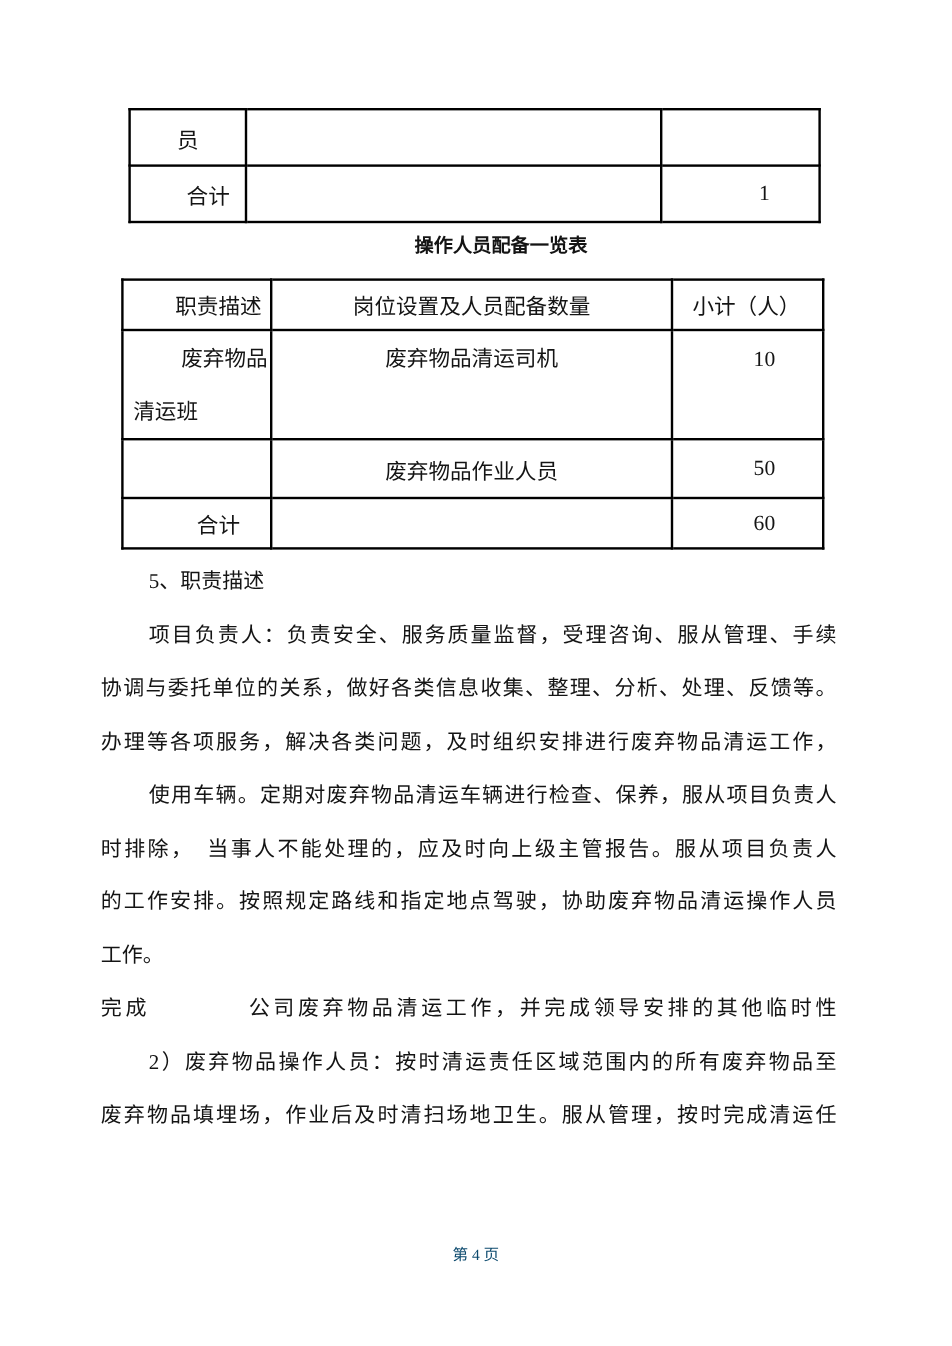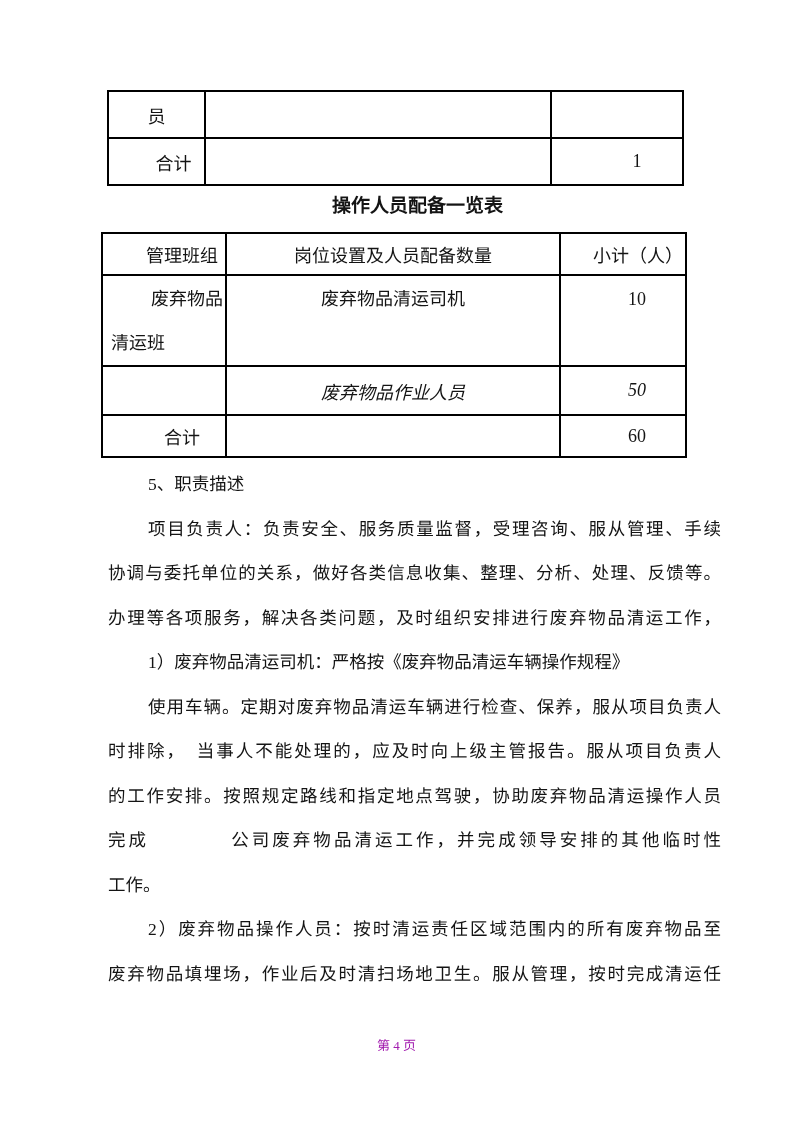--- a/index.html
+++ b/index.html
@@ -30,60 +30,60 @@
   #table1 .shift-right { padding-left: 34px; }
   #table1 .num-cell { padding-left: 40px; }
   
   .table-title {
     position: absolute;
     left: 92px; top: 188px; width: 613px; height: 36px;
     line-height: 36px;
     text-align: center;
     padding-left: 38px;
     box-sizing: border-box;
-    font-size: 19px;
+    font-size: 16px;
     font-weight: 700;
   }
   
   #table2 { left: 101px; top: 232px; width: 584px; }
   #table2 .hdr-row { height: 42px; }
   #table2 .tall-row { height: 90px; }
-  #table2 .row3 { height: 49px; font-style: italic; }
+  #table2 .row3 { height: 49px; }
   #table2 .row4 { height: 42px; }
   #table2 td { vertical-align: middle; }
   #table2 .c1-hdr { text-align: center; padding-left: 36px; }
   #table2 .c2-hdr { text-align: center; }
-  #table2 .c3-hdr { text-align: right; padding-right: 2px; }
+  #table2 .c3-hdr { text-align: right; padding-right: 18px; }
   #table2 .top-align { vertical-align: top; line-height: 44px; padding-top: 1px; }
   #table2 .c2-cell { text-align: center; }
   #table2 .c3-cell { text-align: center; padding-left: 28px; }
   #table2 .c1-sum { text-align: center; padding-left: 36px; }
   .cell-line-r { text-align: right; padding-right: 2px; }
   .cell-line-l { text-align: left; padding-left: 8px; }
   
   .bodytext {
     position: absolute;
-    left: 108px; top: 462px; width: 613px;
+    left: 84px; top: 462px; width: 613px;
   }
   .ln {
     height: 44.5px;
     line-height: 44.5px;
     font-size: 17.5px;
     white-space: normal;
   }
   .ln.indent { padding-left: 40px; }
   .ln.justify { text-align: justify; text-align-last: justify; }
   
   .footer {
     position: absolute;
     left: 0; top: 1035px; width: 100%; height: 22px;
     line-height: 22px;
     text-align: center;
     font-size: 13px;
-    color: #a21caf;
+    color: #0c4a6e;
   }
 </style>
 </head>
 <body>
 
 <div class="page">
 
   <table id="table1" class="doc-table">
     <colgroup>
         <col style="width:97px">
@@ -107,21 +107,21 @@
   <div class="table-title">操作人员配备一览表</div>
 
   <table id="table2" class="doc-table">
     <colgroup>
         <col style="width:124px">
         <col style="width:334px">
         <col style="width:126px">
       </colgroup>
     <tbody>
       <tr class="hdr-row">
-        <td class="c1-hdr">管理班组</td>
+        <td class="c1-hdr">职责描述</td>
         <td class="c2-hdr">岗位设置及人员配备数量</td>
         <td class="c3-hdr">小计（人）</td>
       </tr>
       <tr class="tall-row">
         <td class="top-align">
           <div class="cell-line-r">废弃物品</div>
           <div class="cell-line-l">清运班</div>
         </td>
         <td class="top-align c2-cell">废弃物品清运司机</td>
         <td class="top-align c3-cell">10</td>
@@ -137,25 +137,24 @@
         <td class="c3-cell">60</td>
       </tr>
     </tbody>
   </table>
 
   <div class="bodytext">
     <div class="ln indent">5、职责描述</div>
     <div class="ln indent justify">项目负责人：负责安全、服务质量监督，受理咨询、服从管理、手续</div>
     <div class="ln justify">协调与委托单位的关系，做好各类信息收集、整理、分析、处理、反馈等。</div>
     <div class="ln justify">办理等各项服务，解决各类问题，及时组织安排进行废弃物品清运工作，</div>
-    <div class="ln indent">1）废弃物品清运司机：严格按《废弃物品清运车辆操作规程》</div>
     <div class="ln indent justify">使用车辆。定期对废弃物品清运车辆进行检查、保养，服从项目负责人</div>
     <div class="ln justify">时排除，　当事人不能处理的，应及时向上级主管报告。服从项目负责人</div>
     <div class="ln justify">的工作安排。按照规定路线和指定地点驾驶，协助废弃物品清运操作人员</div>
+    <div class="ln">工作。</div>
     <div class="ln justify">完成　　　　公司废弃物品清运工作，并完成领导安排的其他临时性</div>
-    <div class="ln">工作。</div>
     <div class="ln indent justify">2）废弃物品操作人员：按时清运责任区域范围内的所有废弃物品至</div>
     <div class="ln justify">废弃物品填埋场，作业后及时清扫场地卫生。服从管理，按时完成清运任</div>
   </div>
 
   <div class="footer">第 4 页</div>
 
 </div>
 
 </body></html>

